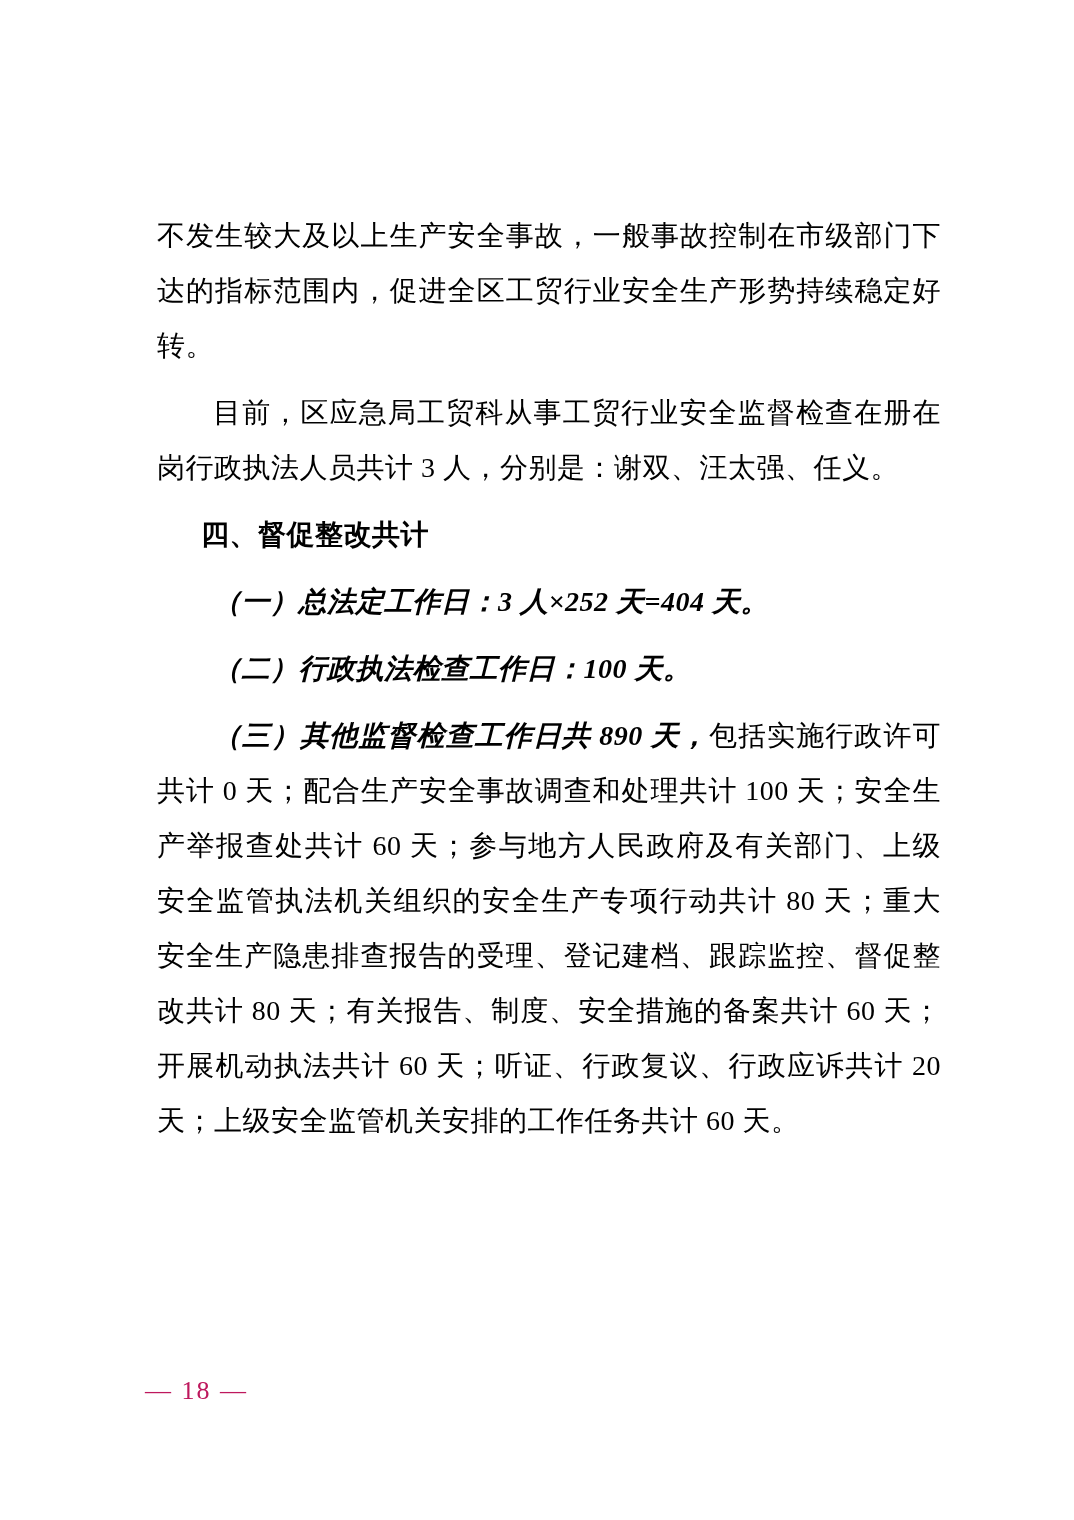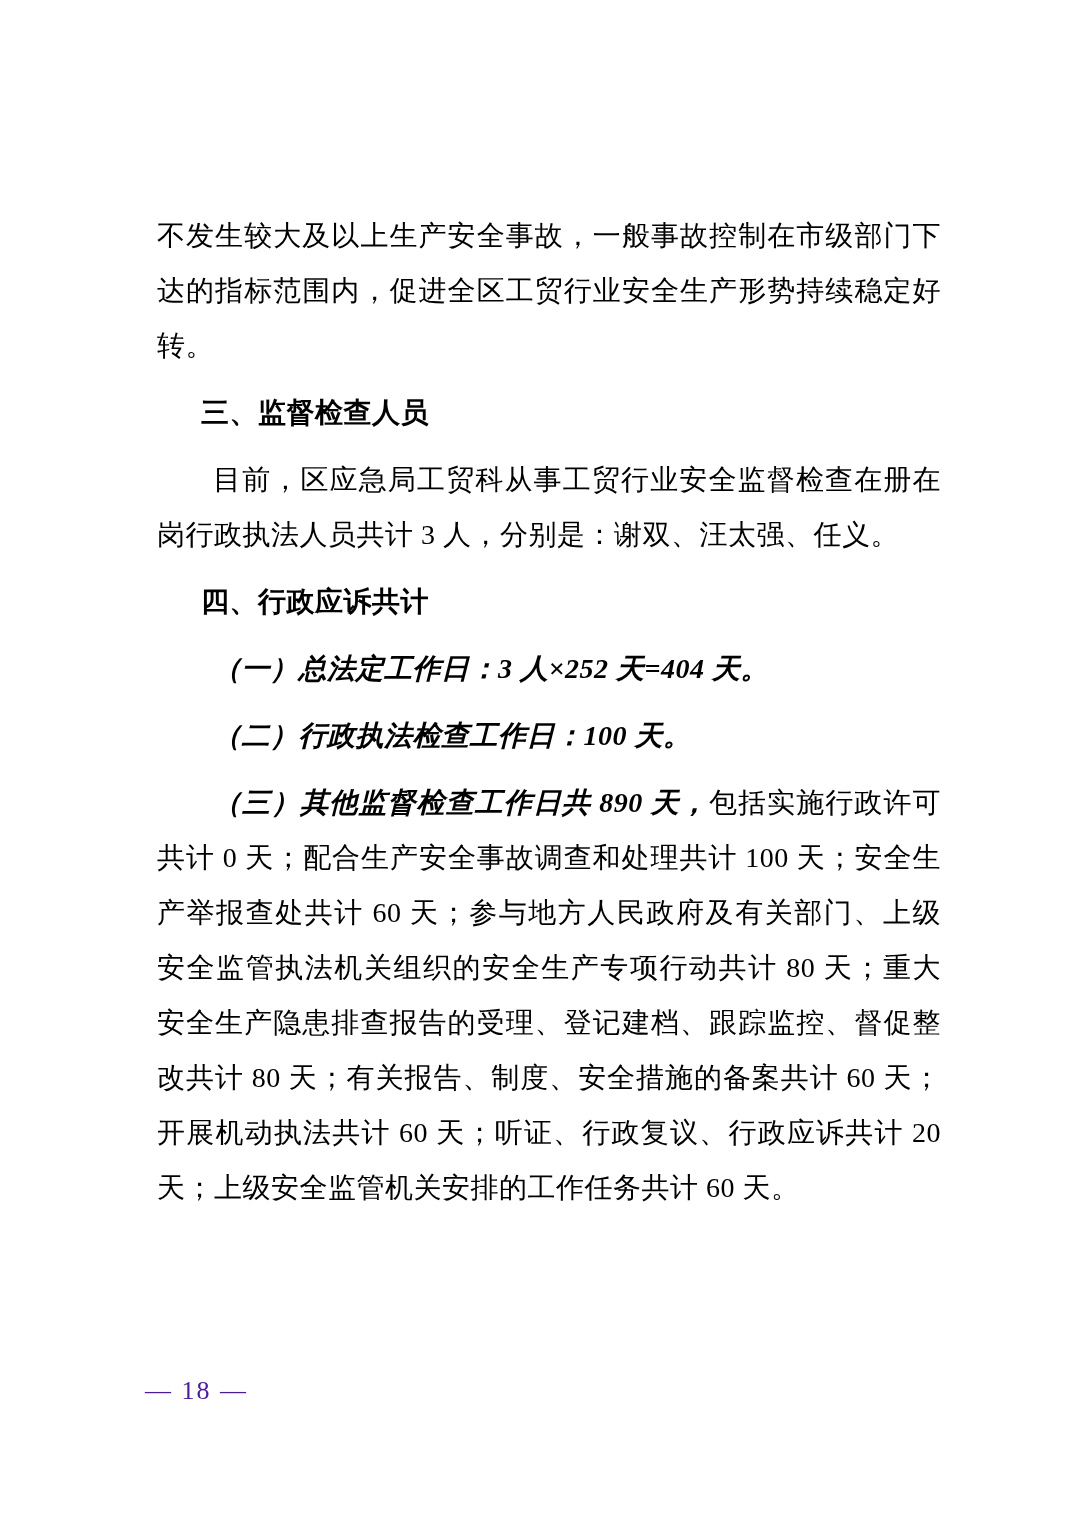--- a/index.html
+++ b/index.html
@@ -47,36 +47,35 @@
     font-style: italic;
     font-weight: 700;
   }
   .page-number {
     position: absolute;
     left: 145px;
     top: 1376px;
     font-size: 26px;
     letter-spacing: 2px;
     font-weight: 400;
-    color: #4c1d95;
+    color: #be185d;
   }
 </style>
 </head>
 <body>
 
 <div class="page">
   <div class="content">
 
     <p class="body-text no-indent">不发生较大及以上生产安全事故，一般事故控制在市级部门下达的指标范围内，促进全区工贸行业安全生产形势持续稳定好转。</p>
 
-    <p class="heading">三、监督检查人员</p>
 
     <p class="body-text">目前，区应急局工贸科从事工贸行业安全监督检查在册在岗行政执法人员共计 3 人，分别是：谢双、汪太强、任义。</p>
 
-    <p class="heading">四、行政应诉共计</p>
+    <p class="heading">四、督促整改共计</p>
 
     <p class="body-text kaiti">（一）总法定工作日：3 人×252 天=404 天。</p>
 
     <p class="body-text kaiti">（二）行政执法检查工作日：100 天。</p>
 
     <p class="body-text"><span class="kaiti">（三）其他监督检查工作日共 890 天，</span><span>包括实施行政许可共计 0 天；配合生产安全事故调查和处理共计 100 天；安全生产举报查处共计 60 天；参与地方人民政府及有关部门、上级安全监管执法机关组织的安全生产专项行动共计 80 天；重大安全生产隐患排查报告的受理、登记建档、跟踪监控、督促整改共计 80 天；有关报告、制度、安全措施的备案共计 60 天；开展机动执法共计 60 天；听证、行政复议、行政应诉共计 20 天；上级安全监管机关安排的工作任务共计 60 天。</span></p>
 
 
 
   </div>

